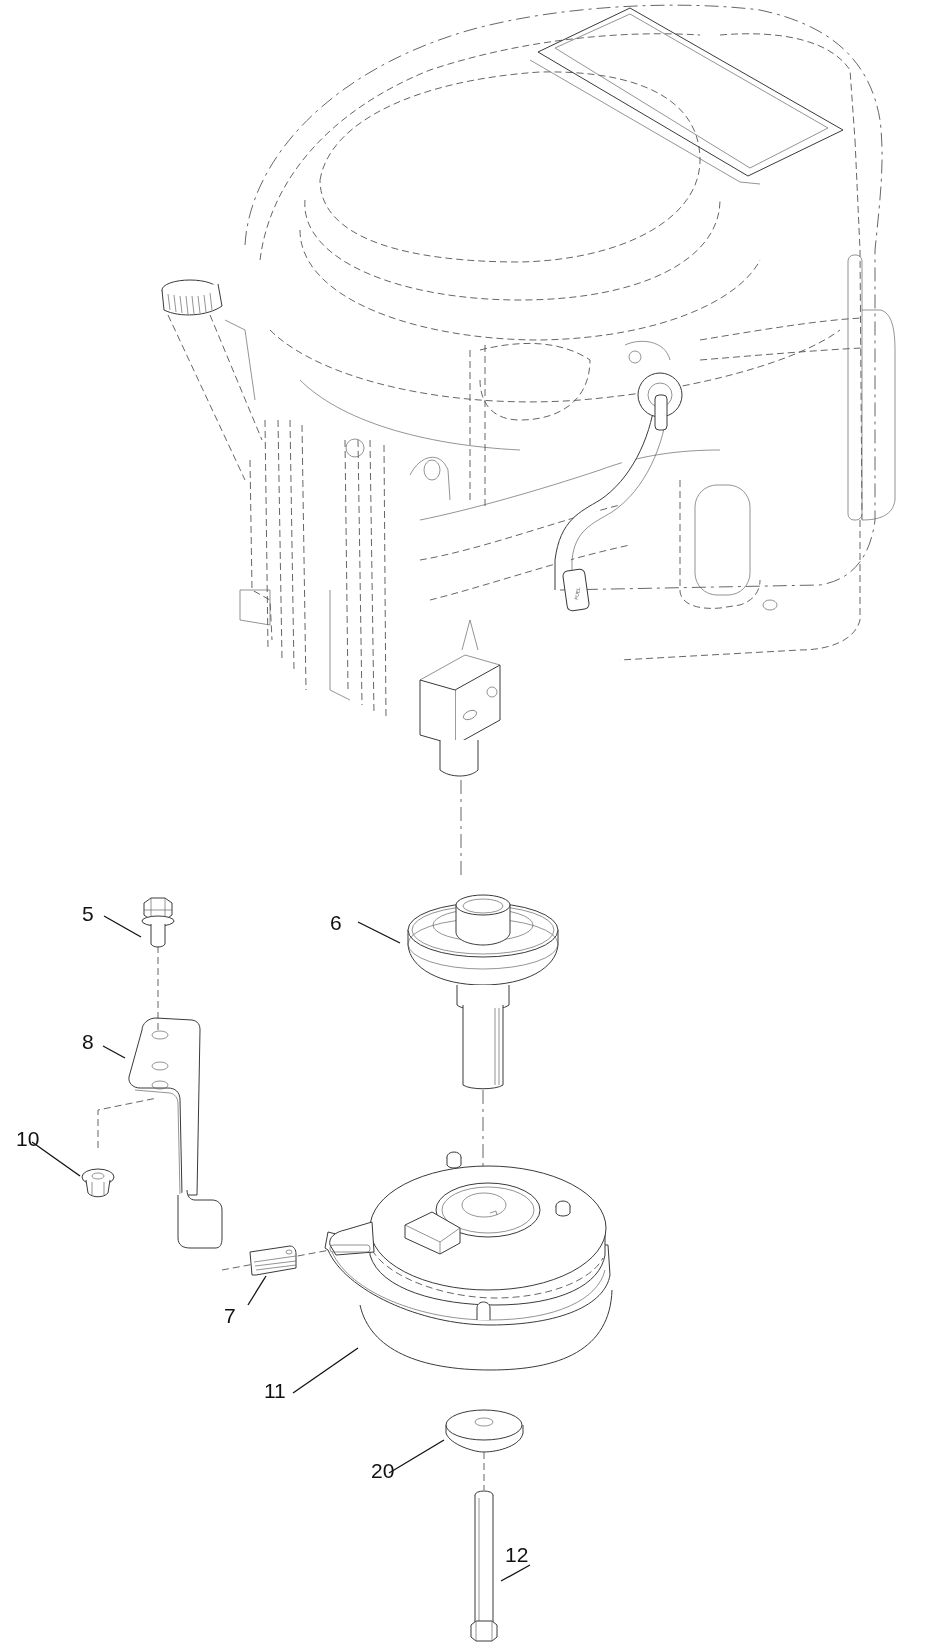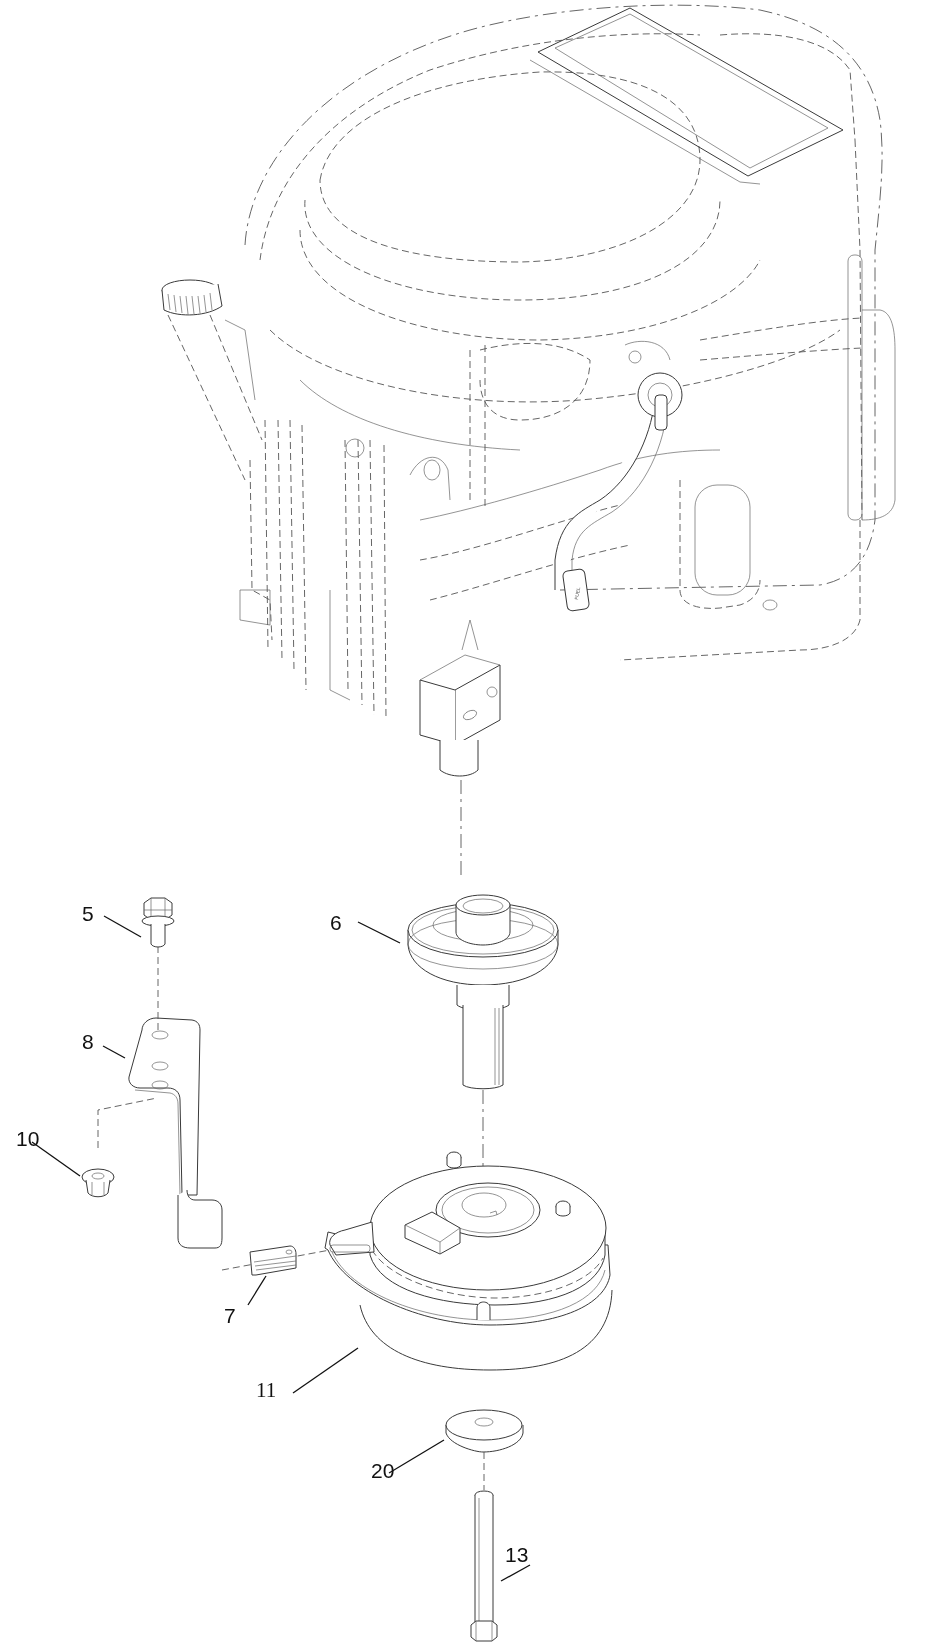--- a/index.html
+++ b/index.html
@@ -198,16 +198,16 @@
       <line class="leader" x1="389" y1="1473" x2="444" y2="1440"></line>
       <line class="leader" x1="501" y1="1581" x2="530" y2="1565"></line>
     </g>
   </svg>
 
   <div class="callout" style="left:82px; top:903px;">5</div>
   <div class="callout" style="left:330px; top:912px;">6</div>
   <div class="callout" style="left:82px; top:1031px;">8</div>
   <div class="callout" style="left:4px; top:1128px;margin-left:12px;">10</div>
   <div class="callout" style="left:224px; top:1305px;">7</div>
-  <div class="callout" style="left:256px; top:1380px;font-family:Liberation Serif, serif;">11</div>
+  <div class="callout" style="left:264px; top:1380px;">11</div>
   <div class="callout" style="left:344px; top:1460px;margin-left:27px;">20</div>
-  <div class="callout" style="left:505px; top:1544px;">13</div>
+  <div class="callout" style="left:505px; top:1544px;">12</div>
 </div>
 
 </body></html>

